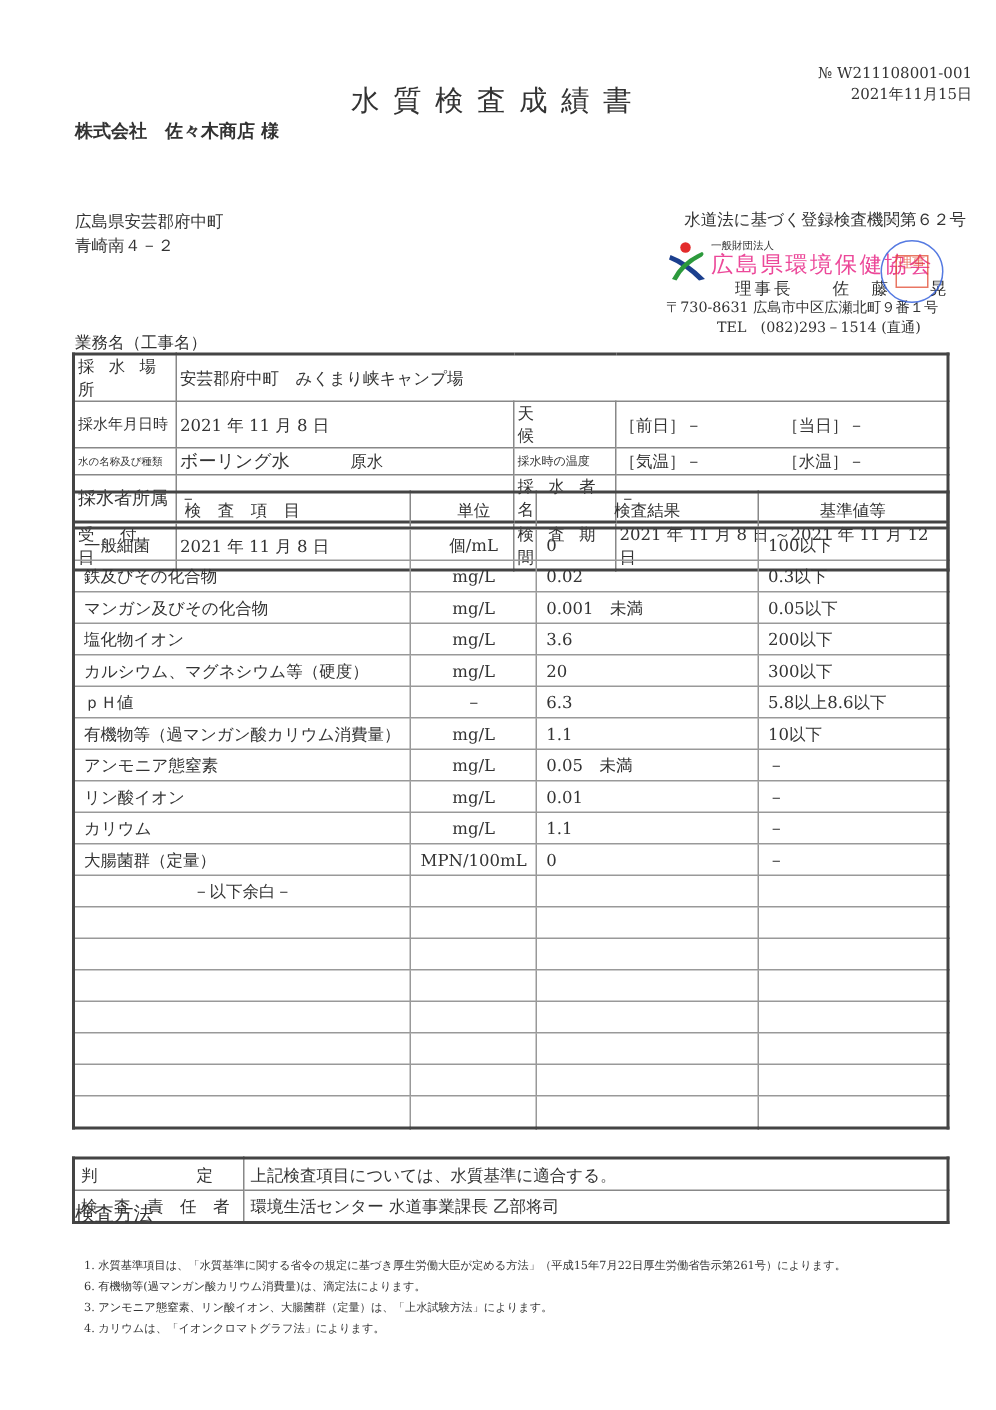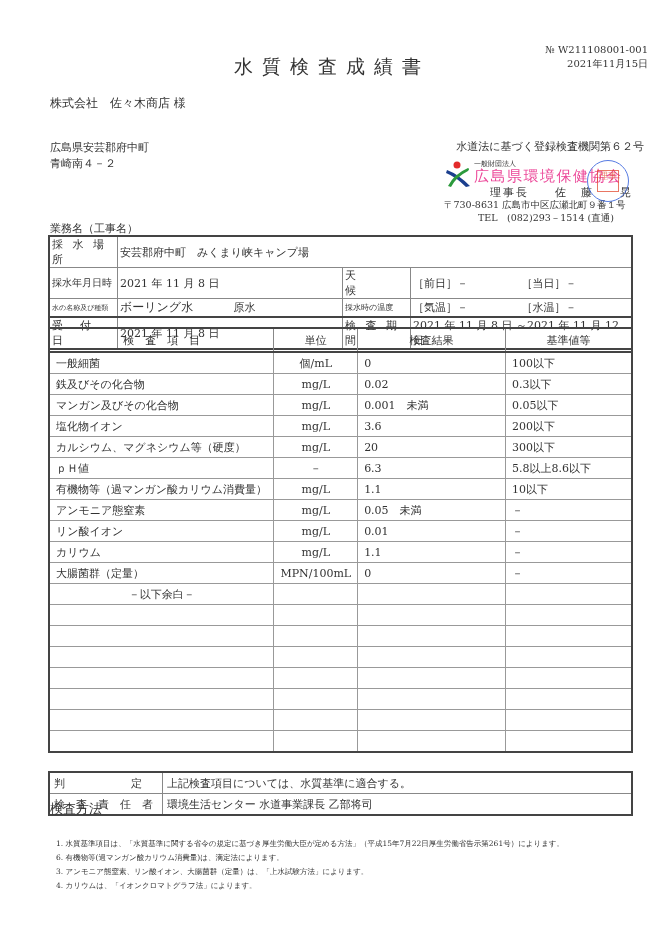--- a/index.html
+++ b/index.html
@@ -4,21 +4,21 @@
 <style>
   html, body { margin:0; padding:0; background:#ffffff; }
   body {
     width:664px; height:940px; position:relative; overflow:hidden;
     font-family:"DejaVu Serif", "Liberation Serif", serif;
     color:#333;
   }
   .abs { position:absolute; white-space:nowrap; }
   .doc-no { right:16px; top:43px; font-size:10px; text-align:right; line-height:14px; }
   .title { left:0; width:664px; top:54px; text-align:center; font-size:19px; letter-spacing:9px; font-family:"DejaVu Sans","Liberation Sans",sans-serif; }
-  .client { left:50px; top:95px; font-size:12px; font-family:"DejaVu Sans","Liberation Sans",sans-serif; }
+  .client { left:50px; top:79px; font-size:12px; font-family:"DejaVu Sans","Liberation Sans",sans-serif;font-weight:bold; }
   .addr { left:50px; top:140px; font-size:11px; line-height:16px; }
   .reg { right:20px; top:139px; font-size:11px; }
   .org { left:444px; top:160px; width:210px; height:58px; }
   .org .logo { position:absolute; left:0; top:0; width:30px; height:28px; }
   .org .small { position:absolute; left:30px; top:-1px; font-size:7px; font-family:"DejaVu Sans",sans-serif; }
   .org .name { position:absolute; left:30px; top:7px; font-size:15px; font-weight:normal; letter-spacing:1.5px; font-family:"DejaVu Sans",sans-serif; color:#ec4899; }
   .org .chair { position:absolute; left:46px; top:25px; font-size:11px; letter-spacing:2px;font-family:Liberation Mono, monospace; }
   .org .post { position:absolute; left:0px; top:39px; font-size:9.5px; }
   .org .tel { position:absolute; left:34px; top:52px; font-size:9.5px; }
   .stamp { left:587px; top:160px; width:40px; height:40px; border-radius:50%; border:1px solid #1d4ed8; opacity:0.75; }
@@ -105,20 +105,26 @@
     <td>
       <span style="display:inline-block;width:110px;font-size:12px">ボーリング水</span>
       <span>原水</span>
     </td>
     <td class="lbl lbl-m" style="font-size:8px">採水時の温度</td>
     <td>
       <span style="display:inline-block;width:105px">［気温］－</span>
       <span>［水温］－</span>
     </td>
   </tr>
+  <tr>
+    <td class="lbl lbl-m" style="font-size:12px">採水者所属</td>
+    <td>－</td>
+    <td class="lbl">採 水 者 名</td>
+    <td>－</td>
+  </tr>
   <tr class="thick">
     <td class="lbl">受　付　日</td>
     <td>2021 年 11 月 8 日</td>
     <td class="lbl">検 査 期 間</td>
     <td>2021 年 11 月 8 日 ～2021 年 11 月 12 日</td>
   </tr>
 </tbody>
   </table>
 
 <table class="results">

